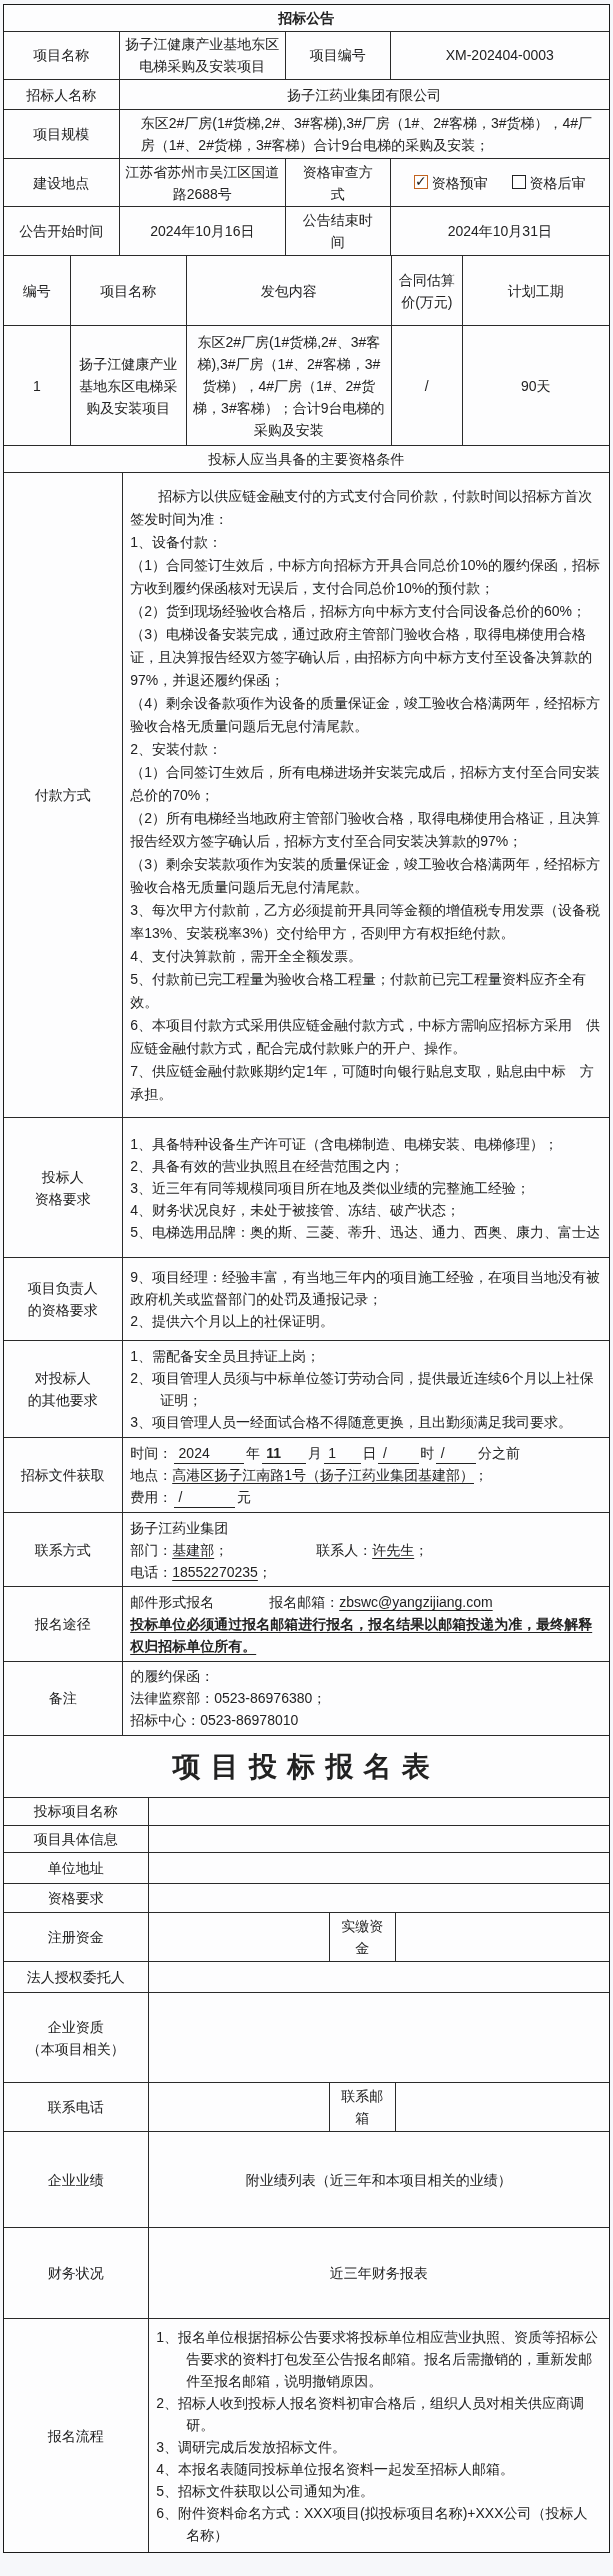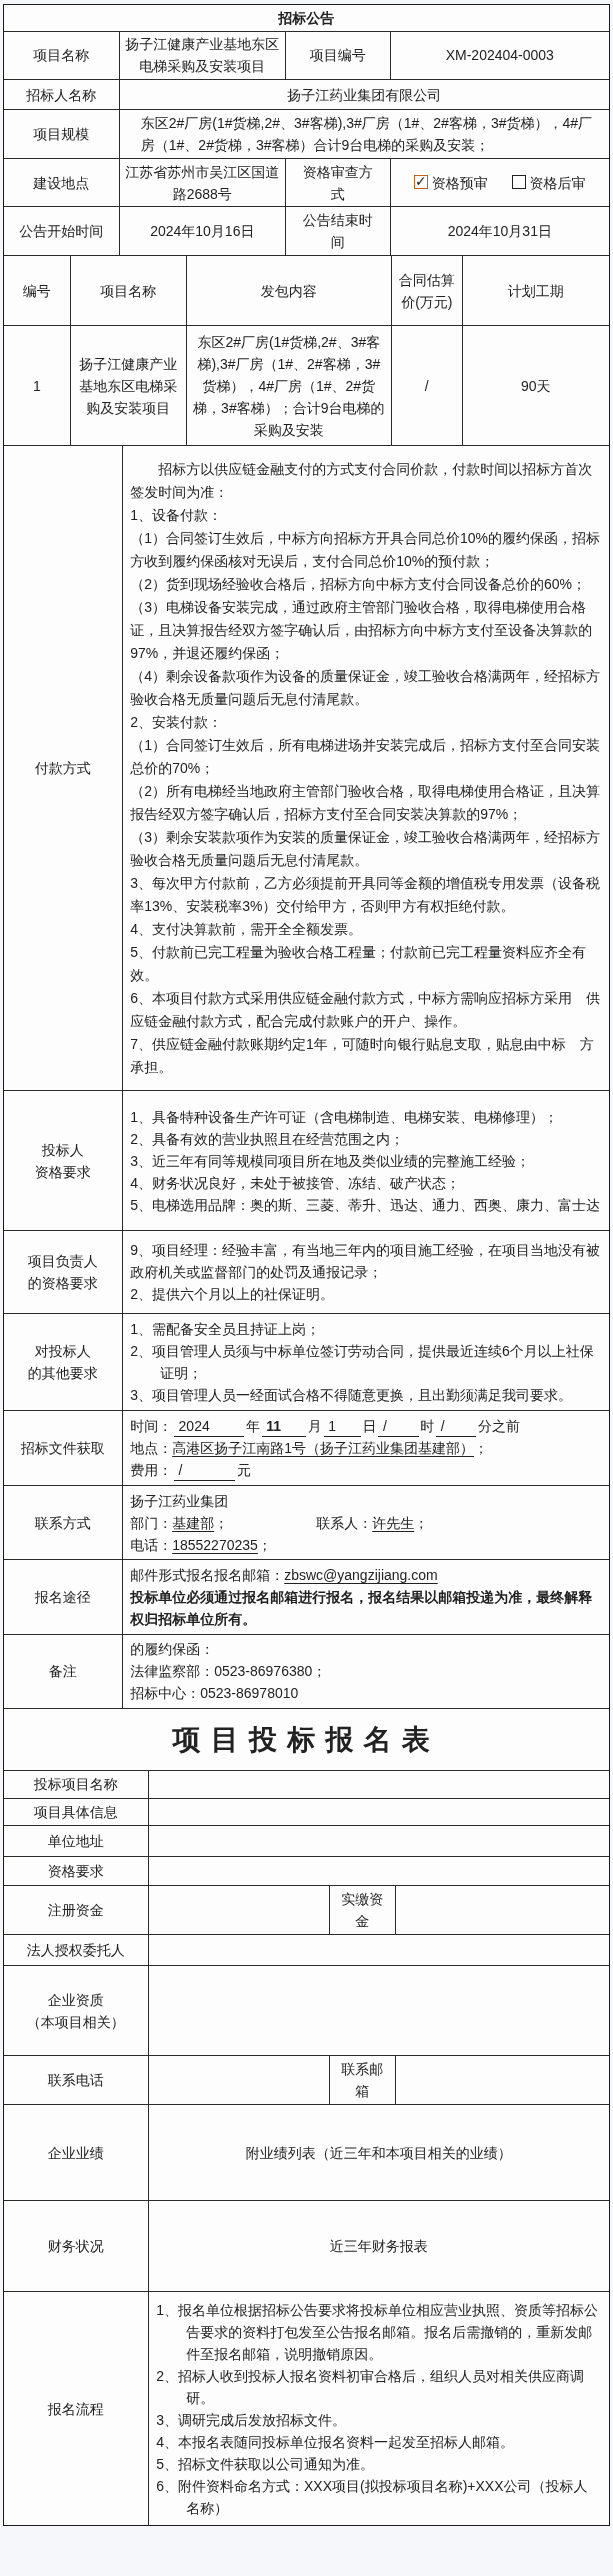--- a/index.html
+++ b/index.html
@@ -39,34 +39,34 @@
   .hang  { padding-left:2.15em; text-indent:-2.15em; }
   .pline {}
   .rline { }
   .bl {
     display:inline-block; border-bottom:0.9px solid #222;
     padding:0 4.6px; line-height:18.5px; margin:0 1.8px;
   }
   .w76 { min-width:61px; } .w44 { min-width:35px;font-weight:bold; } .w36 { min-width:28px; }
   .w40 { min-width:31px; } .w60 { min-width:52px; }
   .u  { text-decoration:underline; text-underline-offset:2.8px; }
-  .notice { font-weight:bold; text-underline-offset:2.8px; }
+  .notice { font-weight:bold; text-decoration:underline; text-underline-offset:2.8px; }
   .cb {
     display:inline-block; width:12px; height:12px;
     border:0.9px solid #222; background:#fff;
     margin-right:3.7px; vertical-align:-0.9px; position:relative;
   }
   .cb.checked { border-color:#c2631f; }
   .cb.checked::after {
     content:"✓"; position:absolute; left:0px; top:-5.5px;
     font-size:14px; font-weight:bold; color:#1c1c1c;
   }
   .gap { margin-left:24px; }
   .sp95 { margin-left:88px; }
-  .sp60 { }
+  .sp60 { margin-left:55px; }
   .form-title {
     font-family:"Liberation Serif","DejaVu Serif",serif;
     font-size:28px; font-weight:600; letter-spacing:10.2px;
     line-height:37px;
   }
   .fill { cursor:text; }
 </style>
 </head>
 <body>
 
@@ -120,20 +120,23 @@
   </div>
 
   <div class="row cols-b" style="min-height:119px">
     <div class="cell">1</div>
     <div class="cell">扬子江健康产业基地东区电梯采购及安装项目</div>
     <div class="cell">东区2#厂房(1#货梯,2#、3#客梯),3#厂房（1#、2#客梯，3#货梯），4#厂房（1#、2#货梯，3#客梯）；合计9台电梯的采购及安装</div>
     <div class="cell">/</div>
     <div class="cell">90天</div>
   </div>
 
+  <div class="row full" style="min-height:26px">
+    <div class="cell">投标人应当具备的主要资格条件</div>
+  </div>
 
   <div class="row cols-c" style="min-height:644px">
     <div class="cell">付款方式</div>
     <div class="cell col" style="line-height:23px">
         <div class="pline">　　招标方以供应链金融支付的方式支付合同价款，付款时间以招标方首次签发时间为准：</div>
         <div class="pline">1、设备付款：</div>
         <div class="pline">（1）合同签订生效后，中标方向招标方开具合同总价10%的履约保函，招标方收到履约保函核对无误后，支付合同总价10%的预付款；</div>
         <div class="pline">（2）货到现场经验收合格后，招标方向中标方支付合同设备总价的60%；</div>
         <div class="pline">（3）电梯设备安装完成，通过政府主管部门验收合格，取得电梯使用合格证，且决算报告经双方签字确认后，由招标方向中标方支付至设备决算款的97%，并退还履约保函；</div>
         <div class="pline">（4）剩余设备款项作为设备的质量保证金，竣工验收合格满两年，经招标方验收合格无质量问题后无息付清尾款。</div>

